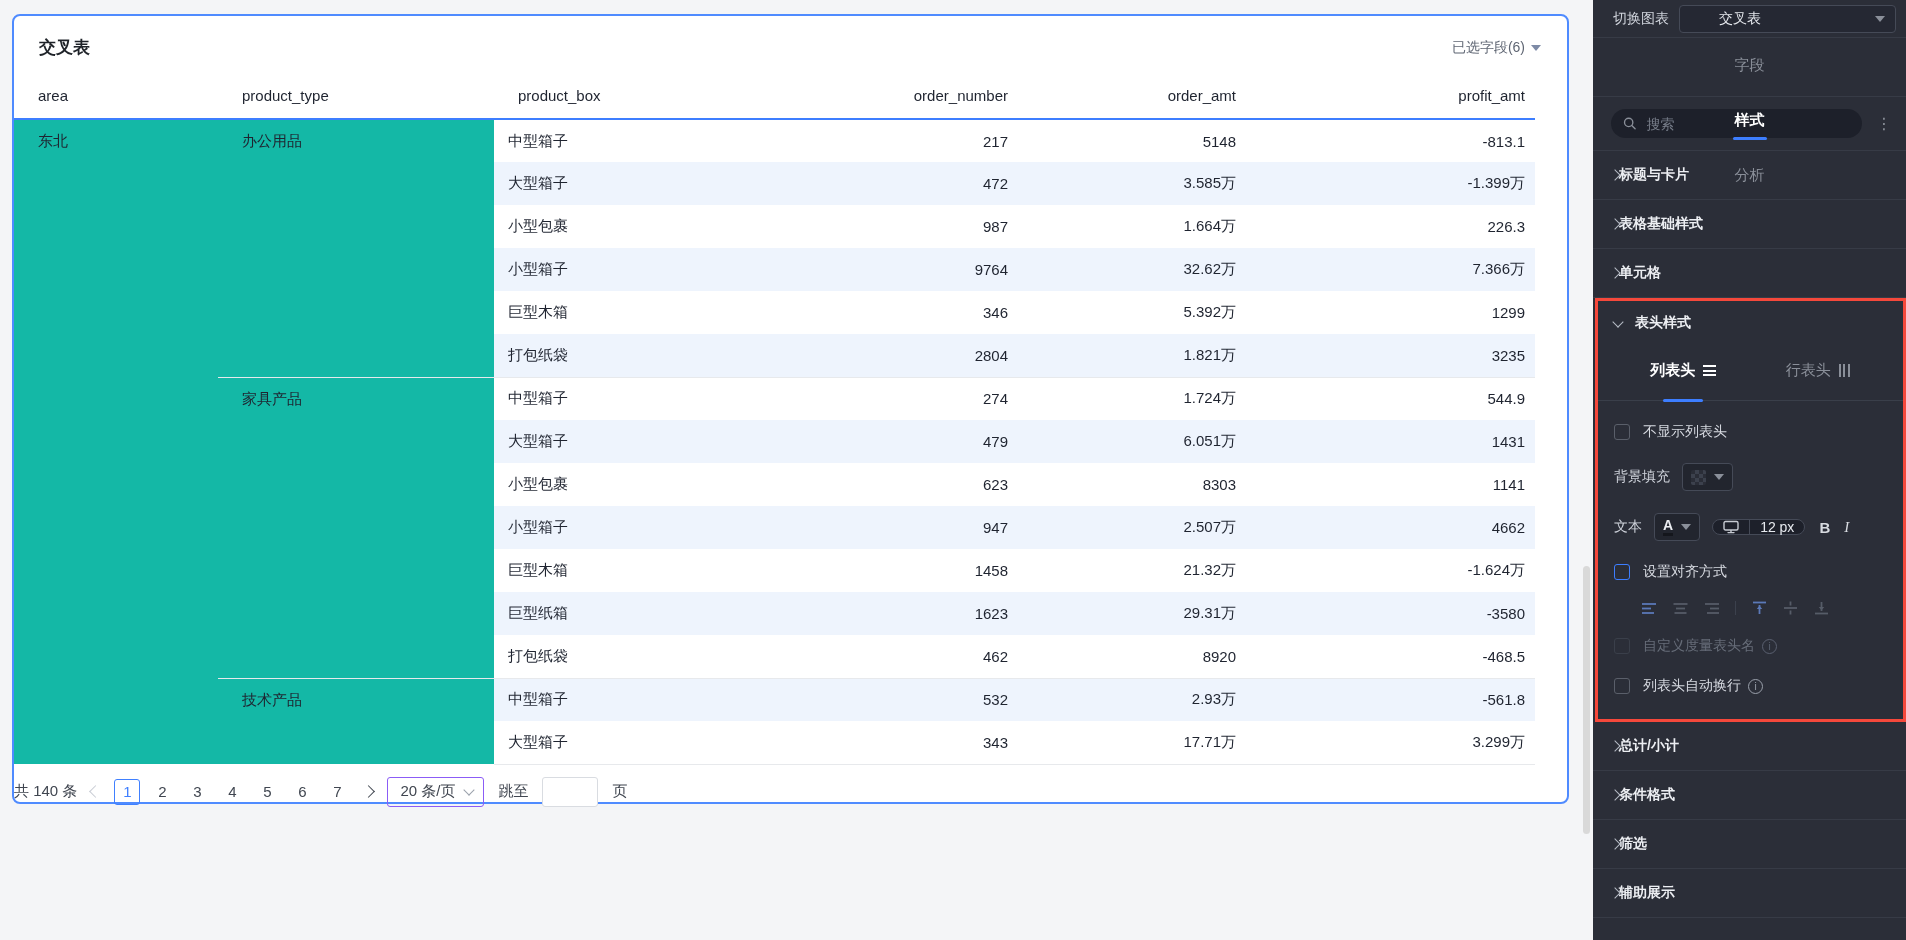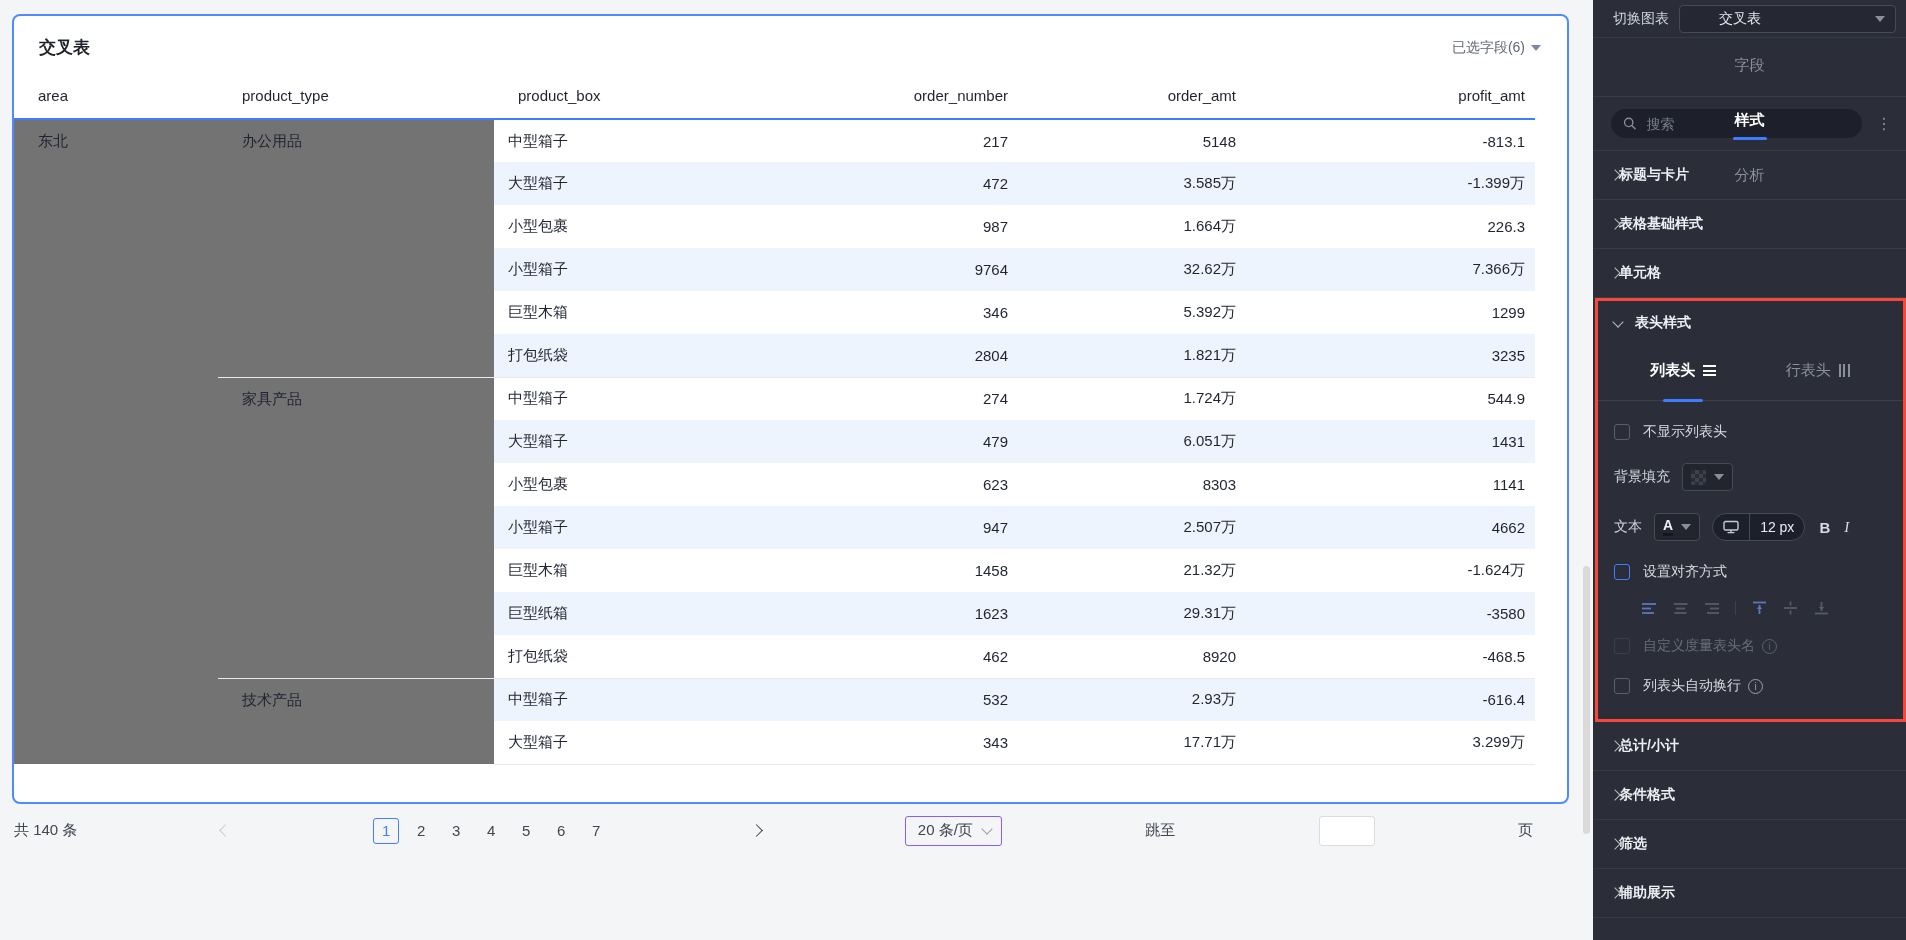--- a/index.html
+++ b/index.html
@@ -17,29 +17,29 @@
   .tri-down { width:0; height:0; border-left:5px solid transparent; border-right:5px solid transparent; border-top:6px solid #7d8aa6; }
 
   table.xtab { border-collapse:collapse; table-layout:fixed; width:1521px; margin:14px 16px 0 0; }
   .xtab col.c1{width:204px}.xtab col.c2{width:276px}.xtab col.c3{width:262px}
   .xtab col.c4{width:262px}.xtab col.c5{width:228px}
   .xtab th { height:46px; font-weight:400; font-size:15px; color:#1f2430;
     border-bottom:2px solid #3d7eff; white-space:nowrap; }
   .xtab th.l { text-align:left; padding-left:24px; }
   .xtab th.r { text-align:right; padding-right:10px; }
   .xtab td { height:43px; font-size:15px; color:#1f2430; white-space:nowrap; }
-  .xtab td.c-area, .xtab td.c-ptype { vertical-align:top; padding:12px 0 0 24px; background:#737373; }
+  .xtab td.c-area, .xtab td.c-ptype { vertical-align:top; padding:12px 0 0 24px; background:#14b8a6; }
   .xtab td.c-box { padding-left:14px; }
   .xtab td.c-num { text-align:right; padding-right:10px; }
   .xtab td.stripe { background:#eef4fd; }
   .xtab td.gsep { border-top:1px solid #e7e9ec; }
   .xtab tbody tr.last td { border-bottom:1px solid #e7e9ec; }
 
-  .pager { display:flex; justify-content:space-between; align-items:center; gap:14px;
-    padding:12px 34px 0 0; font-size:15px; color:#404650;margin-top:39px; }
+  .pager { display:flex; justify-content:flex-start; align-items:center; gap:14px;
+    padding:12px 34px 0 0; font-size:15px; color:#404650; }
   .pages { display:flex; align-items:center; gap:9px; }
   .page-num { min-width:26px; height:26px; display:flex; align-items:center; justify-content:center;
     cursor:pointer; border-radius:3px; padding:0 4px; }
   .page-num.active { border:1px solid #4080ff; color:#4080ff; }
   .pg-arrow { width:9px; height:9px; border-left:1.8px solid #404650; border-bottom:1.8px solid #404650; cursor:pointer; }
   .pg-prev { transform:rotate(45deg); border-color:#c8ccd4; }
   .pg-next { transform:rotate(-135deg); }
   .size-select { display:flex; align-items:center; gap:10px; border:1px solid #8b5cf6; border-radius:3px;
     height:30px; padding:0 10px 0 12px; cursor:pointer; }
   .chev-down { width:8px; height:8px; border-left:1.6px solid #9aa0ab; border-bottom:1.6px solid #9aa0ab; transform:rotate(-45deg); margin-top:-4px; }
@@ -90,21 +90,21 @@
   .cbx.dim { border-color:#3a3f4a; }
   .cbx-label { margin-left:13px; color:#d7dae1; }
   .cbx-label.dim { color:#666c78; }
   .mini-select { height:28px; background:#22252e; border:1px solid #454a57; border-radius:4px;
     display:flex; align-items:center; gap:8px; padding:0 8px; cursor:pointer; }
   .checker { width:15px; height:15px; border-radius:2px;
     background-image:linear-gradient(45deg,#3c414d 25%,transparent 25%,transparent 75%,#3c414d 75%),
                      linear-gradient(45deg,#3c414d 25%,#2a2d37 25%,#2a2d37 75%,#3c414d 75%);
     background-size:8px 8px; background-position:0 0,4px 4px; }
   .a-letter { color:#eceef2; font-weight:bold; font-size:14px; border-bottom:3px solid #14161c; line-height:15px; }
-  .fs-box { height:28px; background:#1d202a; border:1px solid #454a57; border-radius:14px; display:flex; }
+  .fs-box { height:16px; background:#1d202a; border:1px solid #454a57; border-radius:14px; display:flex; }
   .fs-box .seg { padding:0 10px; display:flex; align-items:center; height:100%; }
   .fs-box .seg + .seg { border-left:1px solid #454a57; }
   .fs-val { color:#e6e9ee; font-size:14px; }
   .bi { color:#d8dbe1; font-size:15px; margin-left:14px; cursor:pointer; }
   .bi.it { font-style:italic; font-family:"Liberation Serif","DejaVu Serif",serif; }
 
   .align-row { display:flex; align-items:center; gap:16px; padding:0 16px 0 44px; margin-top:20px; }
   .al-ico { color:#565c68; cursor:pointer; display:inline-flex; }
   .al-ico.sel { color:#5b79b8; }
   .al-sep { width:1px; height:14px; background:#3c414d; }
@@ -225,21 +225,21 @@
             <td class="c-box">打包纸袋</td>
             <td class="c-num">462</td>
             <td class="c-num">8920</td>
             <td class="c-num">-468.5</td>
           </tr>
           <tr>
             <td class="c-ptype gsep" rowspan="2">技术产品</td>
             <td class="c-box stripe gsep">中型箱子</td>
             <td class="c-num stripe gsep">532</td>
             <td class="c-num stripe gsep">2.93万</td>
-            <td class="c-num stripe gsep">-616.4</td>
+            <td class="c-num stripe gsep">-561.8</td>
           </tr>
           <tr class="last">
             <td class="c-box">大型箱子</td>
             <td class="c-num">343</td>
             <td class="c-num">17.71万</td>
             <td class="c-num">3.299万</td>
           </tr>
         </tbody>
     </table>
 

